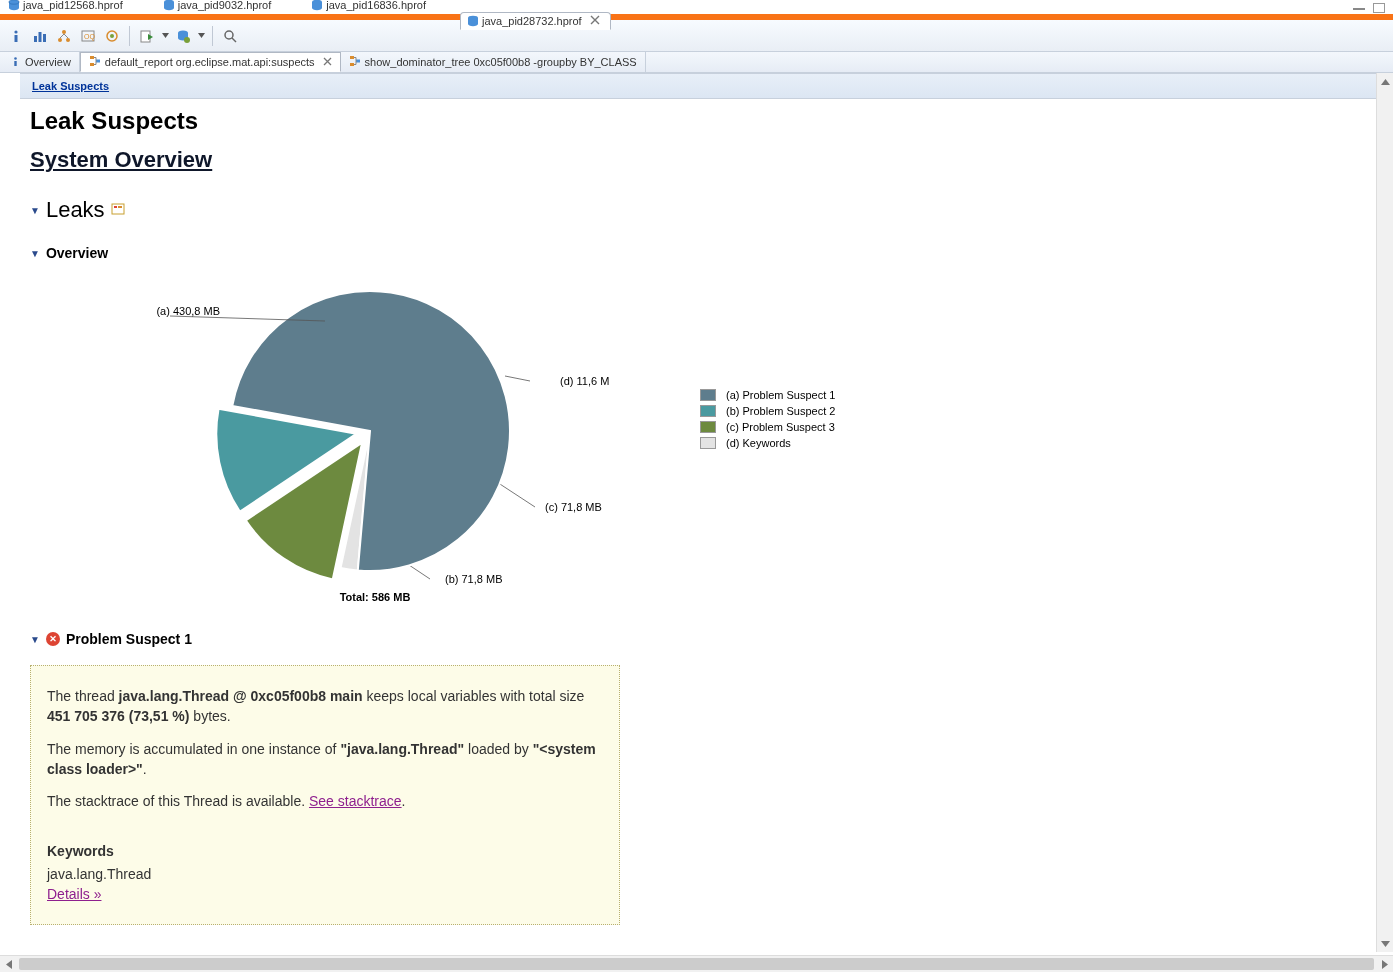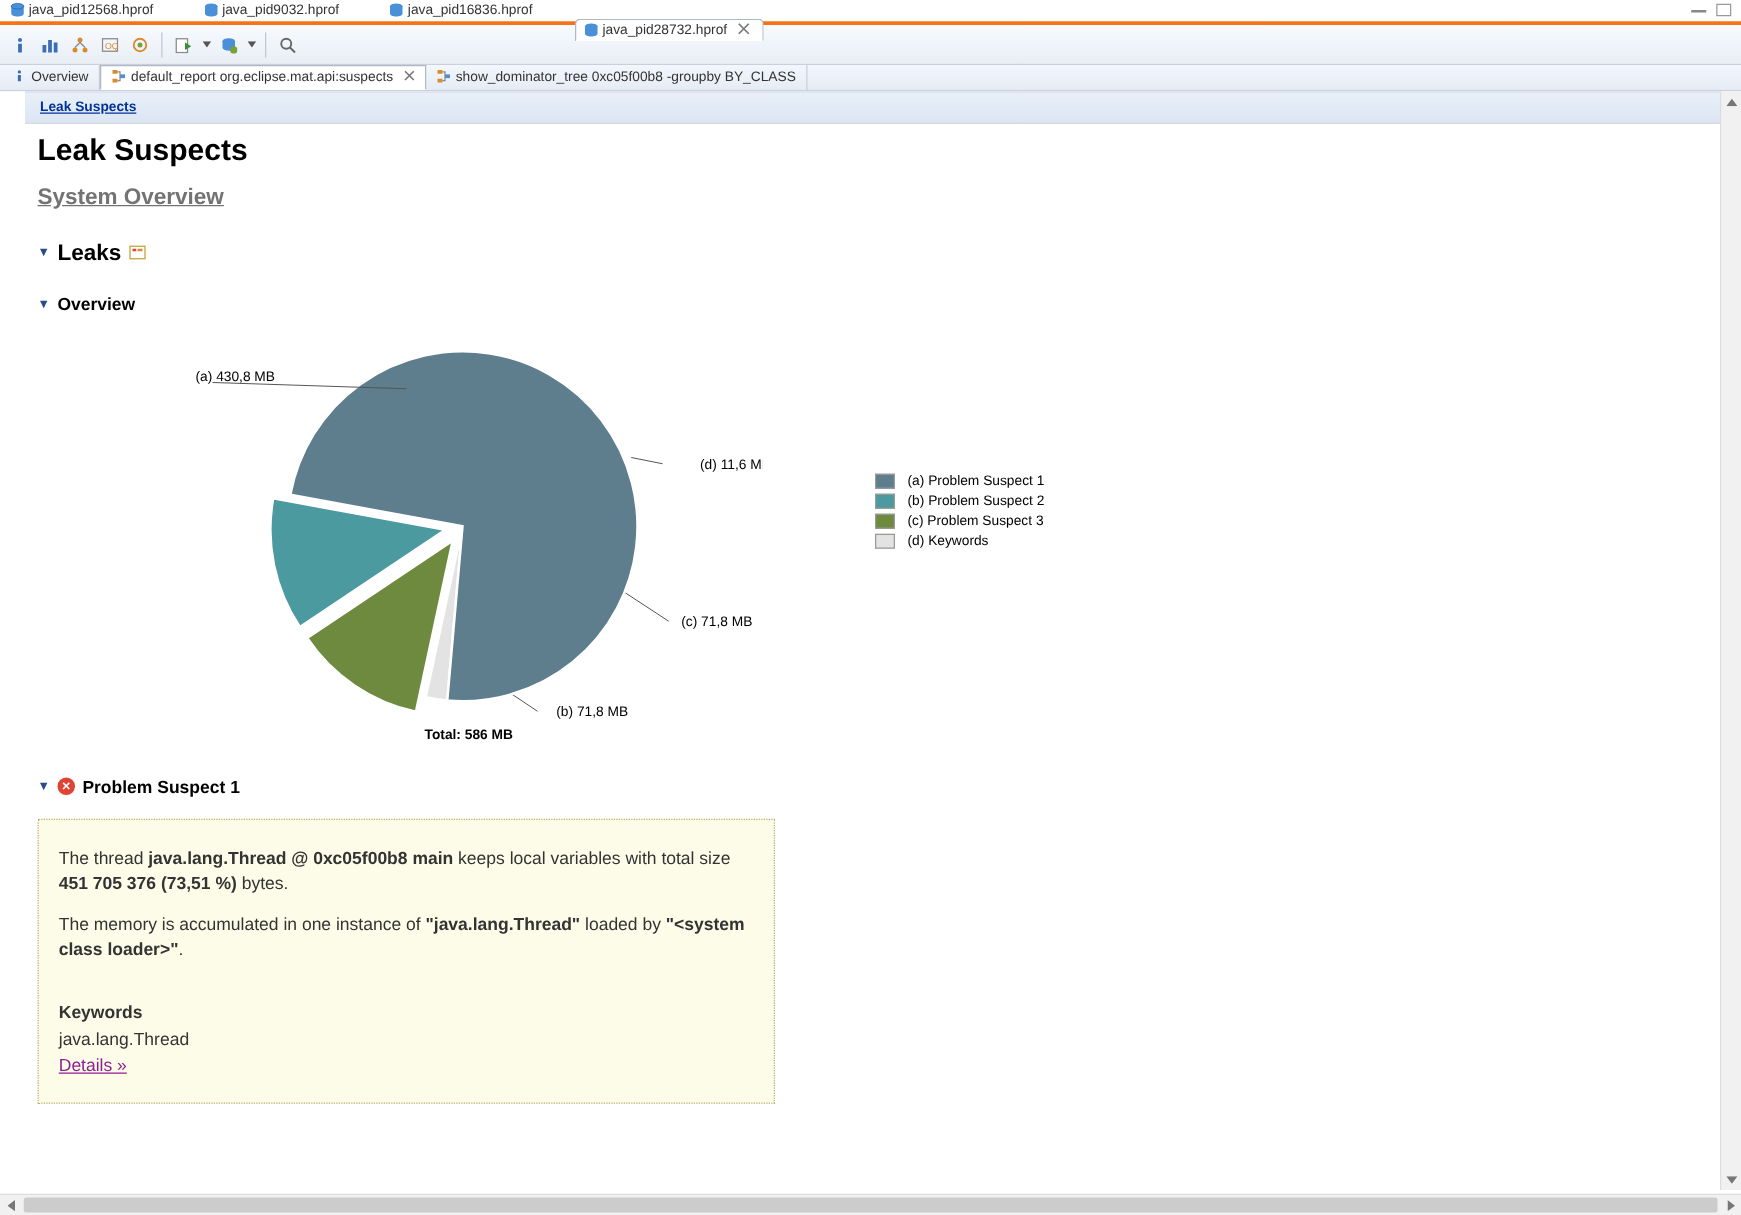--- a/index.html
+++ b/index.html
@@ -1,20 +1,20 @@
 <!DOCTYPE html>
 <html><head>
 <meta charset="utf-8">
 <style>
   * { box-sizing: border-box; margin: 0; padding: 0; }
   body { font-family: Tahoma, Verdana, Arial, sans-serif; font-size: 11px; background: #fff; color: #000; overflow: hidden; width:1393px; height:972px; }
   .app { display:flex; flex-direction:column; height:100%; }
 
   
-  .filetab-bar { display:flex; align-items:flex-end; height:20px; background:#fff; border-bottom:3px solid #f97316; padding-left:2px; position:relative;}
+  .filetab-bar { display:flex; align-items:flex-end; height:20px; background:#fff; border-bottom:6px solid #f97316; padding-left:2px; position:relative;}
   .filetab { display:flex; align-items:center; gap:3px; height:18px; padding:0 10px 0 6px; margin-right:24px; font-size:11px; color:#333; cursor:pointer; }
   .filetab.active { background:#fff; border:1px solid #b0b8c4; border-bottom:1px solid #fff; border-radius:4px 4px 0 0; position:relative; top:16px;justify-content:space-between; }
   .filetab.active .tab-close { margin-left:5px; font-size:11px; color:#555;}
   .db-icon { display:inline-flex; }
 
   .winctrl { position:absolute; right:8px; top:3px; display:flex; gap:8px; }
   .winctrl span { width:12px; height:10px; border:1px solid #999; display:inline-block; }
   .winctrl .min { border:none; border-bottom:2px solid #888; width:12px; height:7px;}
   
   
@@ -37,25 +37,25 @@
   .scroll-h .arrow { width:17px; display:flex; align-items:center; justify-content:center; color:#666; cursor:pointer;}
   .scroll-h .track { flex:1; background:#ccc; margin:2px; border-radius:2px;}
 
   .content { position:absolute; left:0; top:0; right:17px; bottom:17px; overflow:hidden; background:#fff;padding-left:20px;}
 
   .breadcrumb-band { background:linear-gradient(#e8eff8,#dce6f3); border:1px solid #c7d0dc; border-left:none; border-right:none; padding:6px 12px;}
   .breadcrumb-band a { color:#003399; font-weight:bold; text-decoration:underline; font-size:11px;}
 
   .body-inner { padding:4px 10px 20px 10px; font-family:Verdana, Arial, sans-serif;}
   h1.page-title { font-size:24px; font-weight:bold; margin:4px 0 12px 0;}
-  a.sys-link { color:#737373; font-size:18px; font-weight:bold; text-decoration:underline;}
+  a.sys-link { color:#0f172a; font-size:22px; font-weight:bold; text-decoration:underline;}
   
   .sec-head { display:flex; align-items:center; gap:6px; margin-top:20px;}
   .sec-head .tw { color:#2a4a8c; font-size:10px; cursor:pointer;}
-  .sec-head h2 { font-size:18px; font-weight:bold;}
+  .sec-head h2 { font-size:22px; font-weight:normal;}
   .sec-head h3 { font-size:14px; font-weight:bold;}
   .sec-head .flag { display:inline-flex;}
 
   .chart-row { display:flex; align-items:flex-start; margin-top:10px;}
   .chart-svg { }
   .legend { margin-left:90px; margin-top:118px; font-size:11px;}
   .legend-row { display:flex; align-items:center; gap:10px; margin-bottom:4px;}
   .legend-swatch { width:16px; height:12px; border:1px solid #999;}
 
   .prob-box { border:1px dotted #b8b070; background:#fdfce8; padding:20px 16px; width:590px; margin-top:18px; font-size:14px; line-height:1.45; color:#333;}
@@ -285,20 +285,23 @@
           <h3>Problem Suspect 1</h3>
         </div>
 
         <div class="prob-box">
           <p>
             <span>The thread </span><b>java.lang.Thread @ 0xc05f00b8 main</b><span> keeps local variables with total size </span><b>451 705 376 (73,51 %)</b><span> bytes.</span>
           </p>
           <p>
             <span>The memory is accumulated in one instance of </span><b>"java.lang.Thread"</b><span> loaded by </span><b>"&lt;system class loader&gt;"</b><span>.</span>
           </p>
+          <p>
+            <span>The stacktrace of this Thread is available. </span><a href="#">See stacktrace</a><span>.</span>
+          </p>
           <p style="margin-top:30px; margin-bottom:2px;"><b>Keywords</b></p>
           <div>java.lang.Thread</div>
           <a href="#">Details »</a>
         </div>
       </div>
     </div>
 
     <div class="scroll-v">
       <div class="arrow">
           <svg width="9" height="6">

